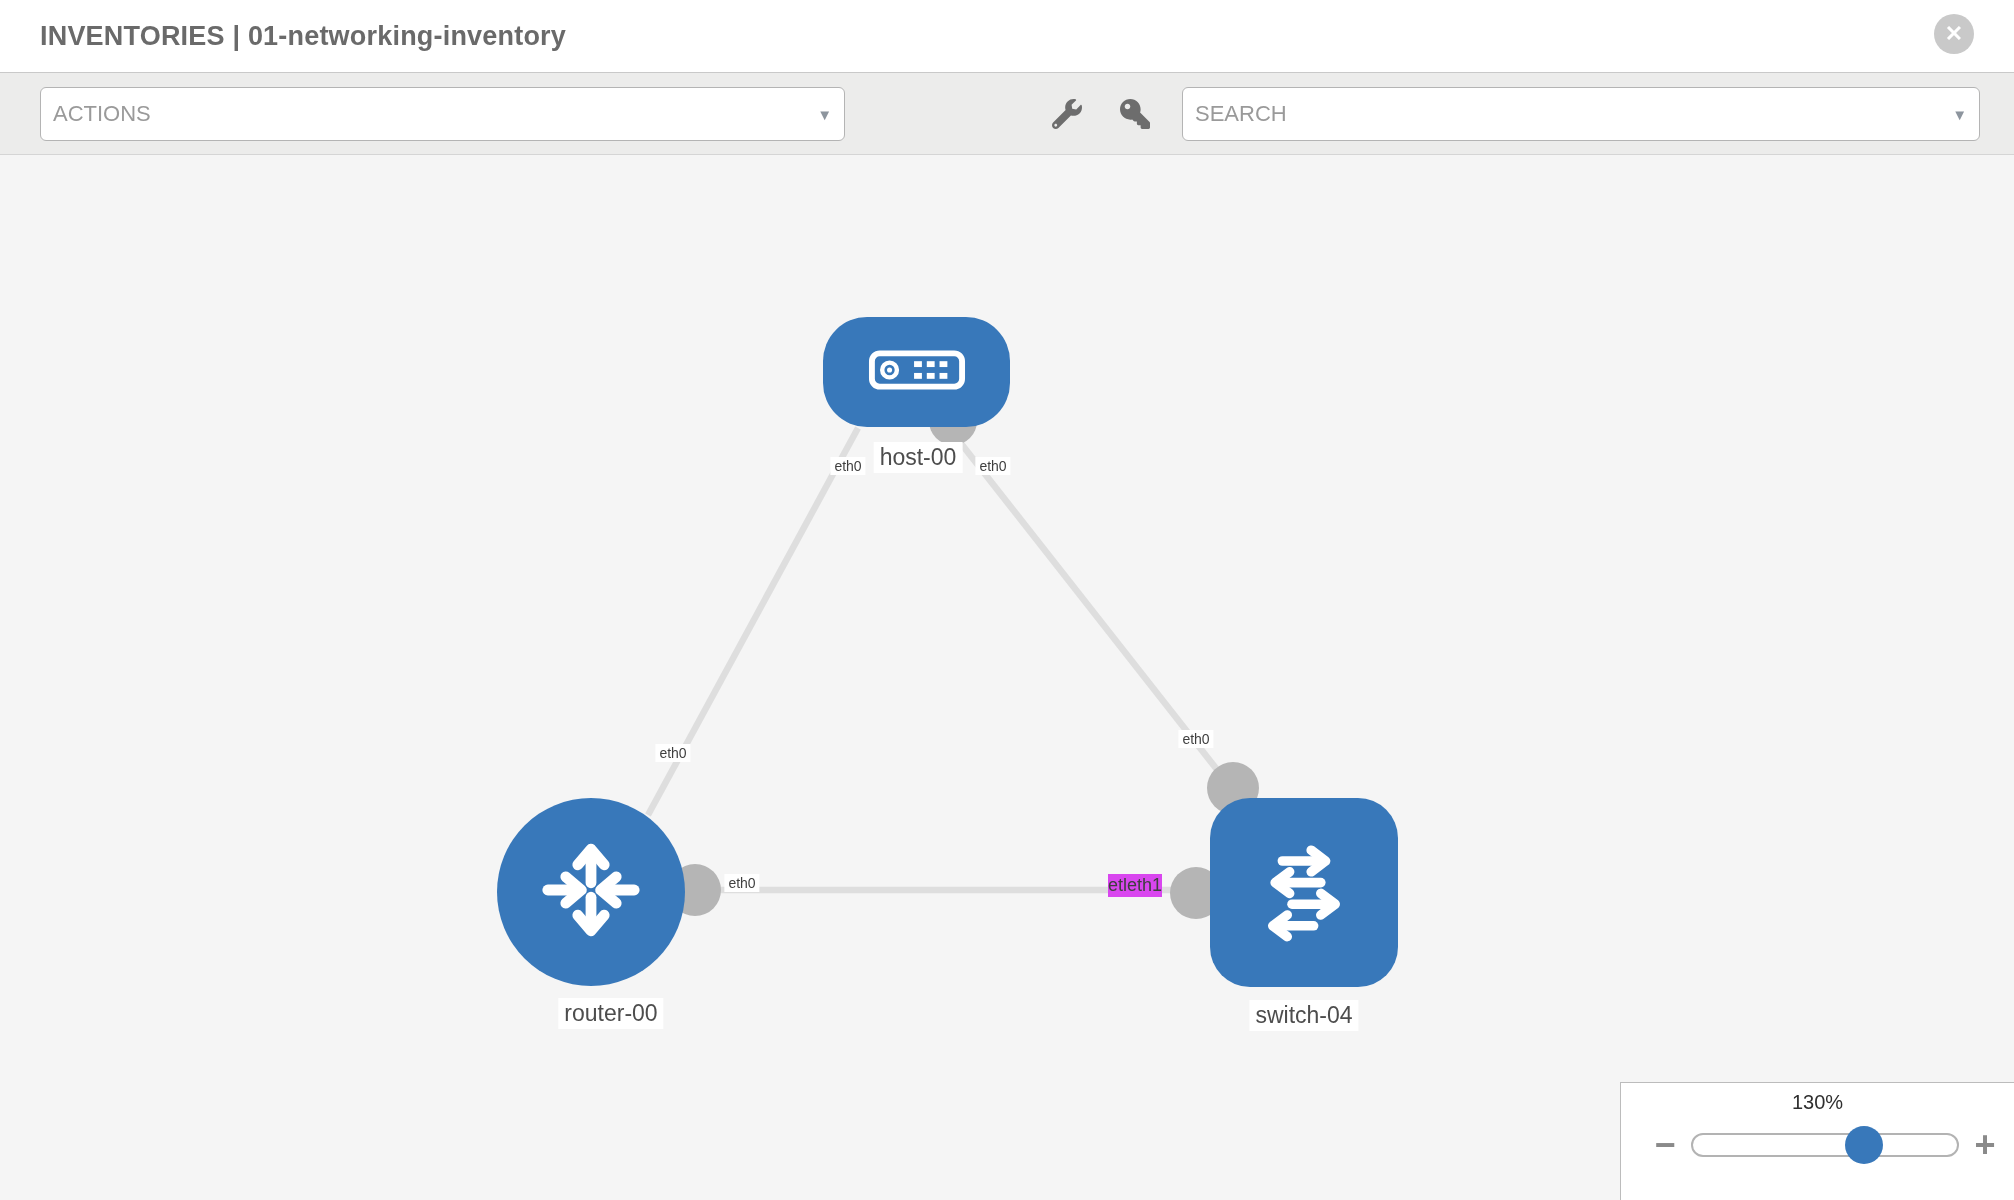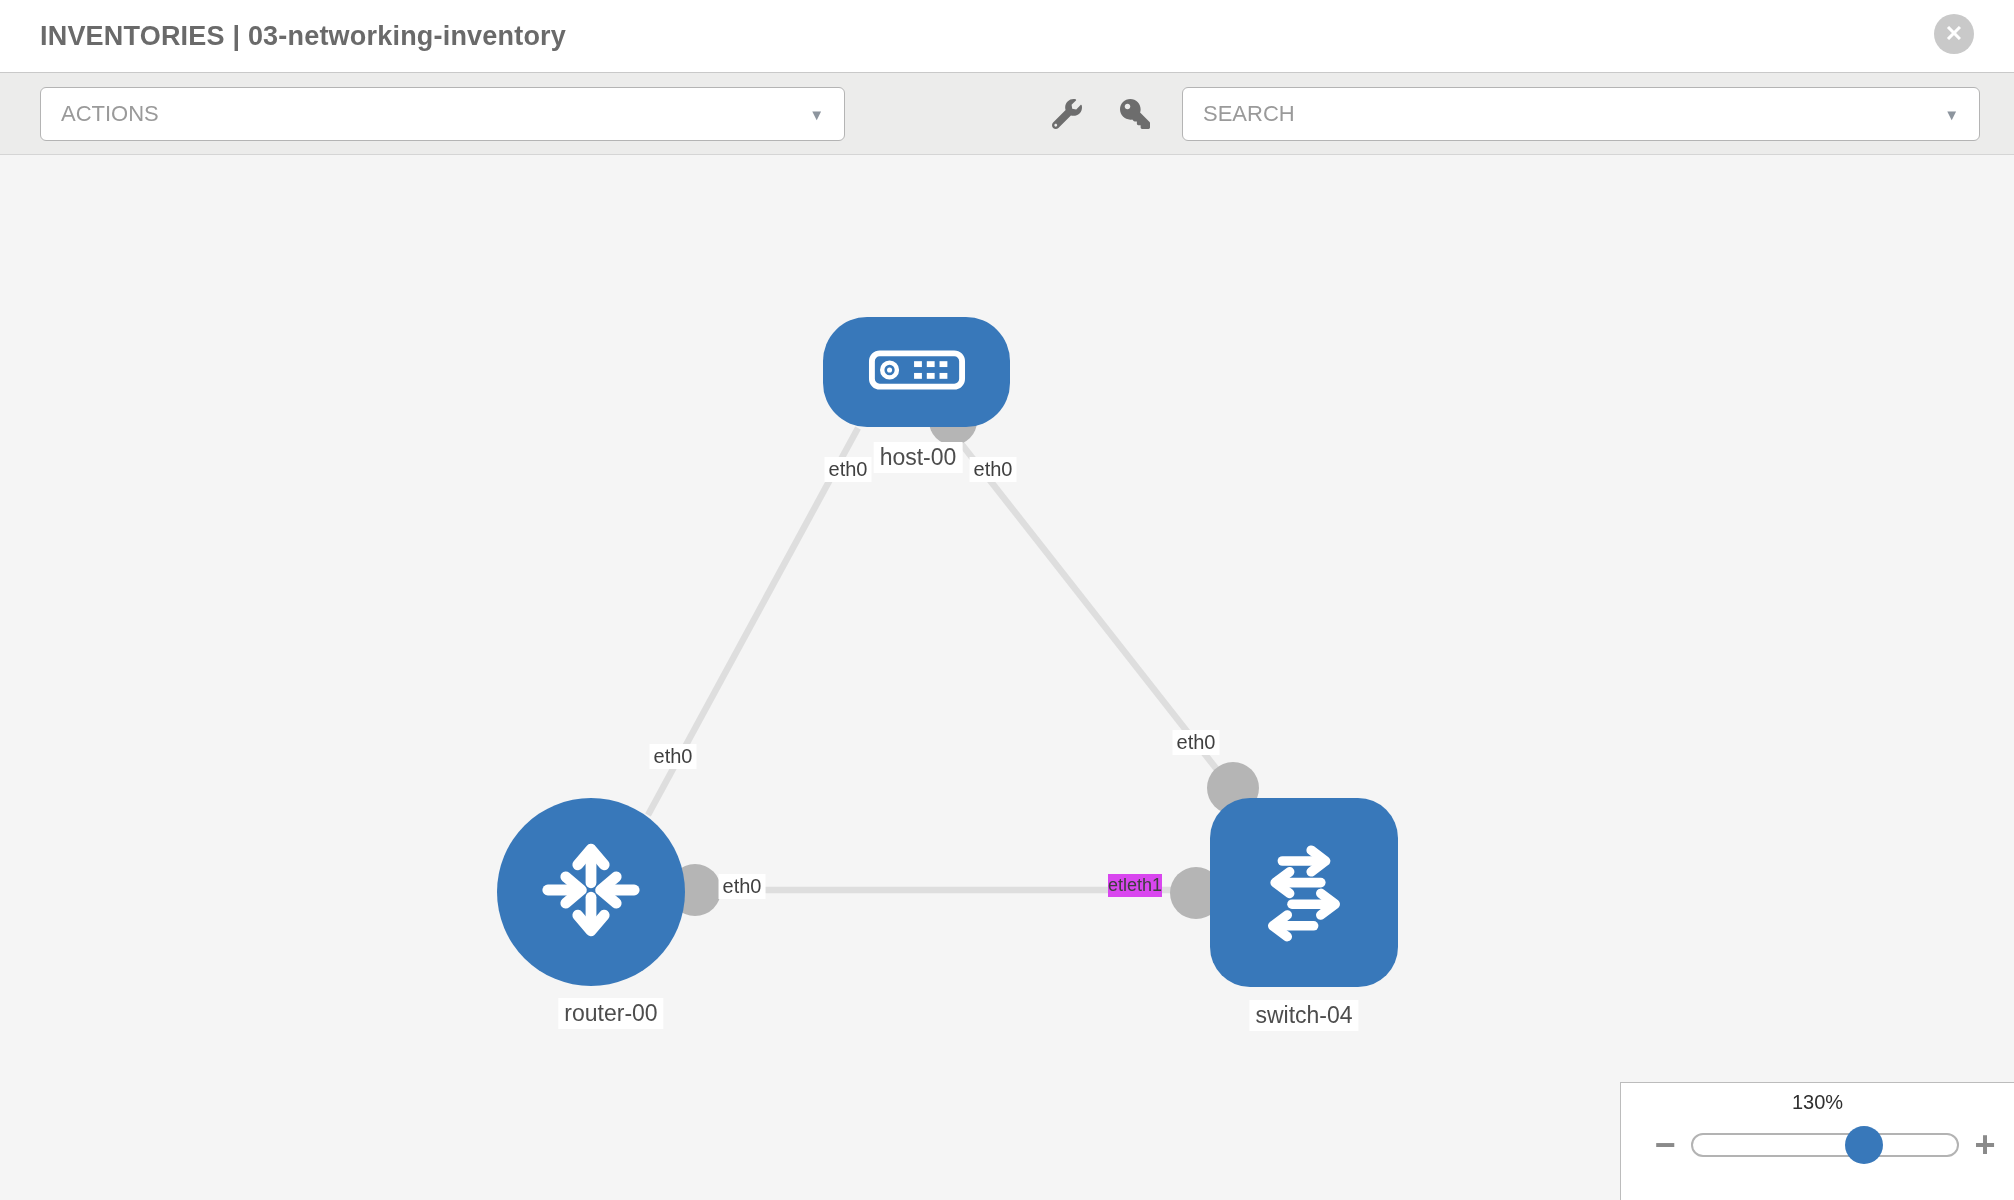--- a/index.html
+++ b/index.html
@@ -20,21 +20,21 @@
     font-size:22px; font-weight:700; cursor:pointer; line-height:1;
   }
   
   .toolbar {
     position:absolute; top:72px; left:0; width:2014px; height:83px;
     background:#ececeb; border-top:1px solid #c9c9c9; border-bottom:1px solid #d5d5d5;
   }
   .combo {
     position:absolute; top:14px; height:54px; background:#fff;
     border:1px solid #b4b4b4; border-radius:6px;
-    display:flex; align-items:center; padding:0 20px;
+    display:flex; align-items:center; padding:0 12px;
     font-size:22px; color:#9a9a9a;
   }
   .combo .caret { margin-left:auto; font-size:15px; color:#8d959e; }
   .combo-actions { left:40px;  width:805px; }
   .combo-search  { left:1182px; width:798px;text-align:right; }
   .tool-icon-btn {
     position:absolute; top:26px; width:34px; height:34px;
     display:flex; align-items:center; justify-content:center; cursor:pointer;
   }
   .tool-wrench { left:1050px; }
@@ -51,21 +51,21 @@
   }
   .node-host   { left:823px;  top:162px; width:187px; height:110px; border-radius:44px; }
   .node-router { left:497px;  top:643px; width:188px; height:188px; border-radius:50%; }
   .node-switch { left:1210px; top:643px; width:188px; height:189px; border-radius:40px; }
   .node-label {
     position:absolute; transform:translateX(-50%);
     background:#fff; color:#4d4d4d; font-size:23px; padding:2px 6px; white-space:nowrap;
   }
   .if-label {
     position:absolute; transform:translateX(-50%);
-    background:#fff; color:#3f3f3f; font-size:20px; padding:1px 4px; white-space:nowrap;
+    background:#fff; color:#3f3f3f; font-size:14px; padding:1px 4px; white-space:nowrap;
   }
   .if-pair { position:absolute; display:flex; }
   .if-pair span { background:#d946ef; color:#3f3f3f; font-size:18px; padding:1px 0; white-space:nowrap; }
   
   .zoom-panel {
     position:absolute; left:1620px; top:927px; width:394px; height:118px;
     background:#fff; border-top:1px solid #bcbcbc; border-left:1px solid #bcbcbc;
   }
   .zoom-value {
     position:absolute; top:8px; left:0; width:100%; text-align:center;
@@ -86,21 +86,21 @@
     position:absolute; left:243px; top:62px; width:38px; height:38px; border-radius:50%;
     background:#3878ba; transform:translate(-50%,-50%); cursor:grab;
   }
 </style>
 </head>
 <body>
 
 <div class="app">
 
   <div class="header">
-    <div class="header-title">INVENTORIES | 03-networking-inventory</div>
+    <div class="header-title">INVENTORIES | 01-networking-inventory</div>
     <div class="close-btn">
       <span>✕</span>
     </div>
   </div>
 
   <div class="toolbar">
     <div class="combo combo-actions">
       <span>ACTIONS</span>
       <span class="caret">▼</span>
     </div>

